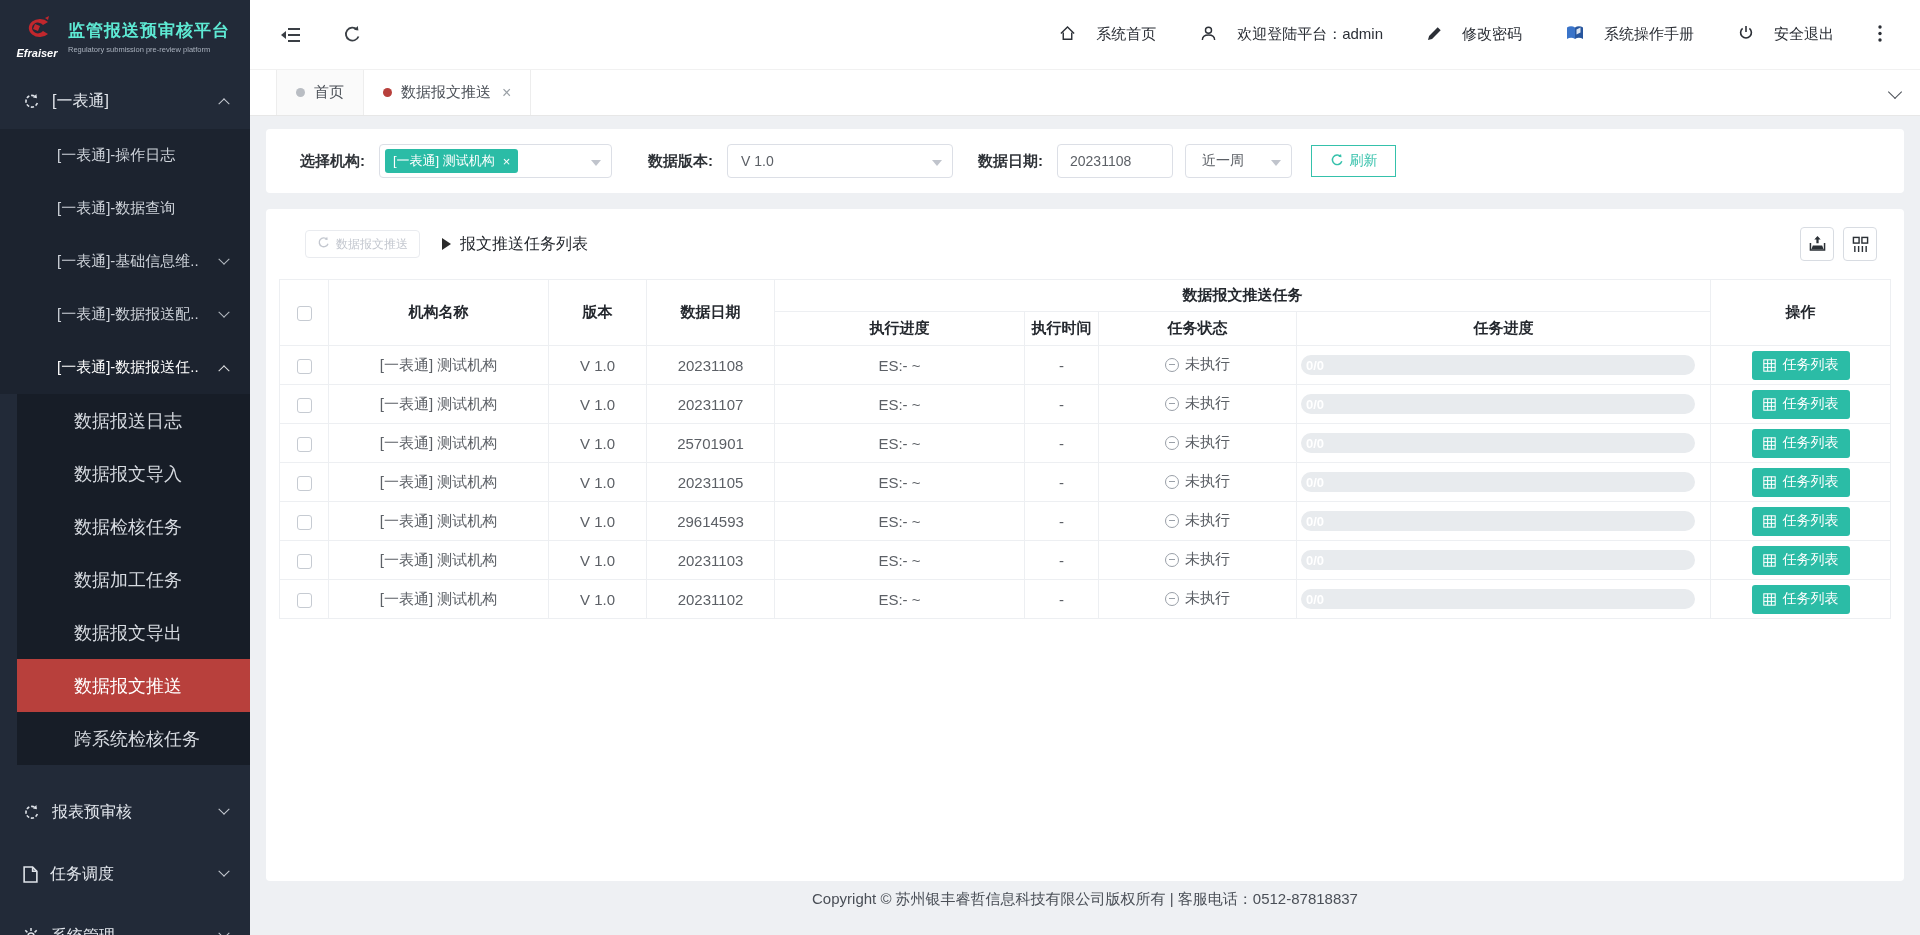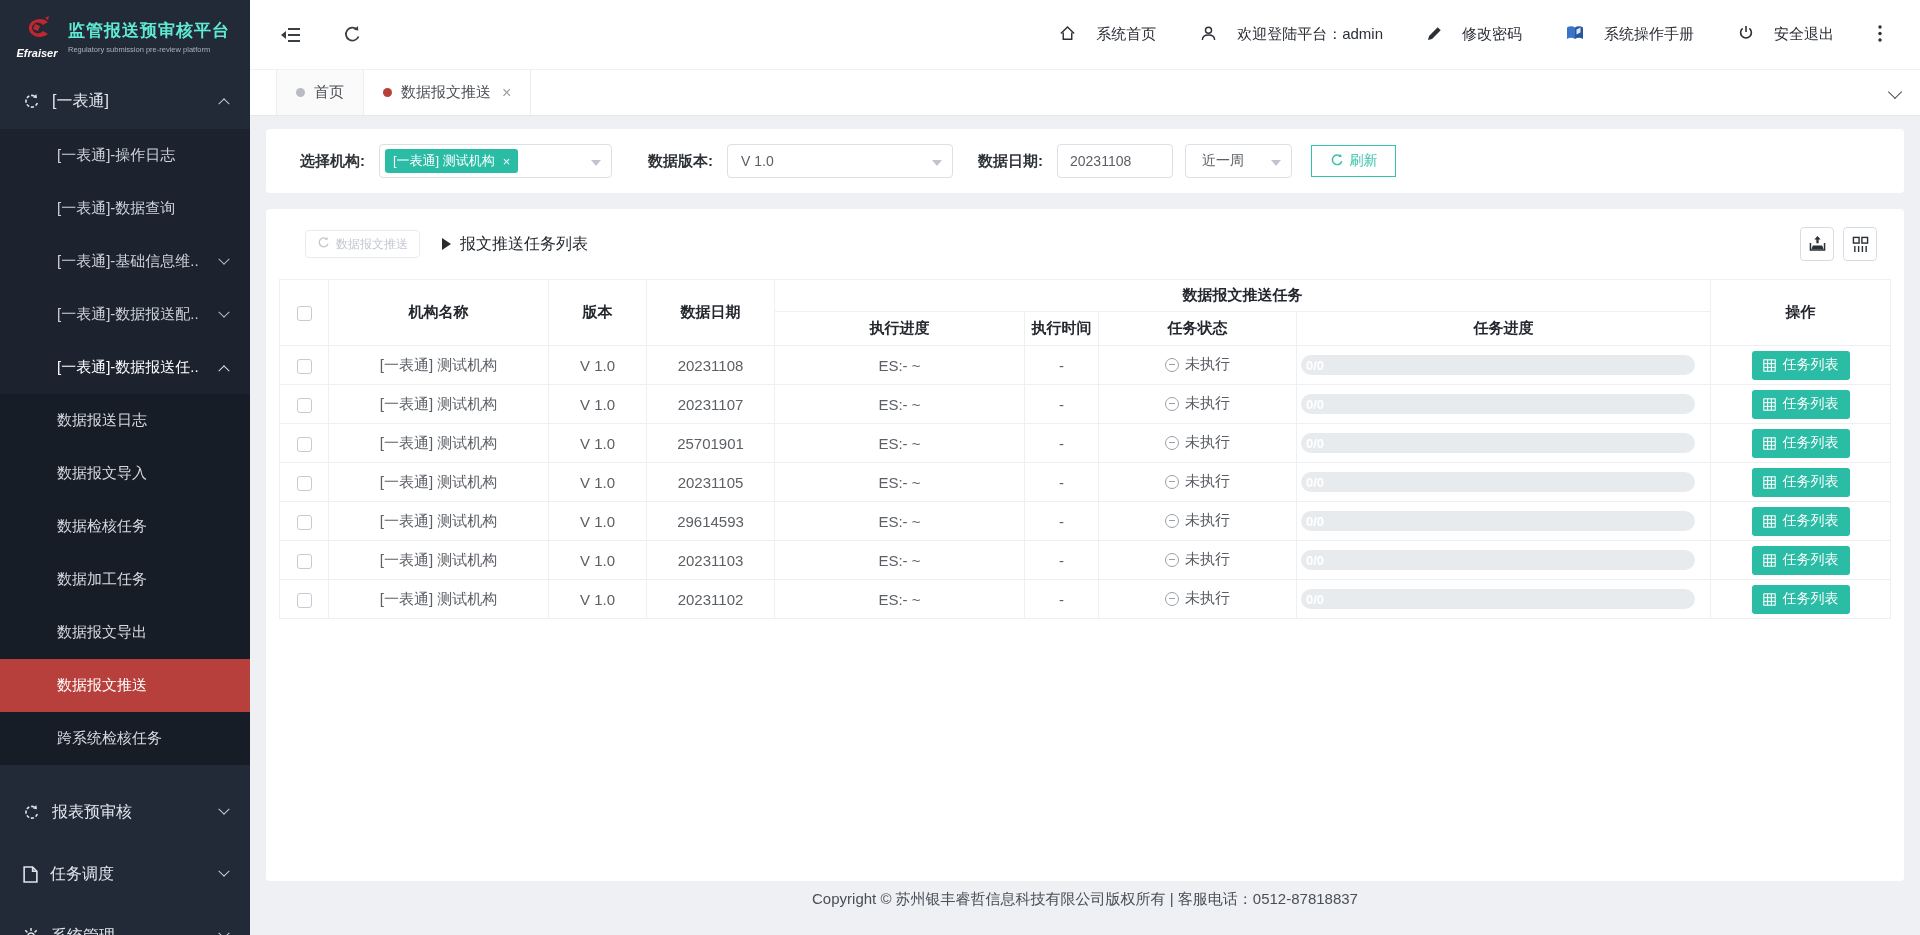--- a/index.html
+++ b/index.html
@@ -15,21 +15,21 @@
   .logo-title { color:#5eead4; font-size:17px; font-weight:bold; letter-spacing:1px; white-space:nowrap; }
   .logo-sub { color:#a9b1bd; font-size:7.5px; margin-top:3px; white-space:nowrap; }
   .nav { flex:1; overflow:hidden; }
   .nav-item { display:flex; align-items:center; cursor:pointer; position:relative; }
   .nav-item .nav-label { white-space:nowrap; overflow:hidden; }
   .lvl1 { height:56px; padding:0 22px 0 23px; font-size:16px; color:#e3e7ed; gap:12px; }
   .lvl1:not(:first-child) { height:62px; }
   .lvl3 + .lvl1 { margin-top:16px; }
   .lvl2 { height:53px; padding:0 22px 0 57px; font-size:15px; color:#ced3da; background:#1c232f; }
   .lvl2.open { color:#ffffff; }
-  .lvl3 { height:53px; padding:0 13px 0 57px; font-size:15px; color:#d6dae0; background:#171d27; }
+  .lvl3 { height:53px; padding:0 13px 0 57px; font-size:18px; color:#d6dae0; background:#171d27;margin-left:17px; }
   .lvl3.active { background:#b8403c; color:#fff; }
   .nav-icon { display:flex; align-items:center; color:#dfe3e9; }
   .chev { width:8px; height:8px; border-right:1.6px solid currentColor; border-bottom:1.6px solid currentColor; margin-left:auto; flex-shrink:0; opacity:.85; }
   .chev.down { transform:rotate(45deg) translate(-2px,-2px); }
   .chev.up { transform:rotate(225deg) translate(-2px,-2px); }
 
   
   .main { flex:1; display:flex; flex-direction:column; min-width:0; }
 
   .topbar { height:70px; flex-shrink:0; background:#fff; display:flex; align-items:center; padding:0 38px 0 30px; border-bottom:1px solid #f1f1f1; }

